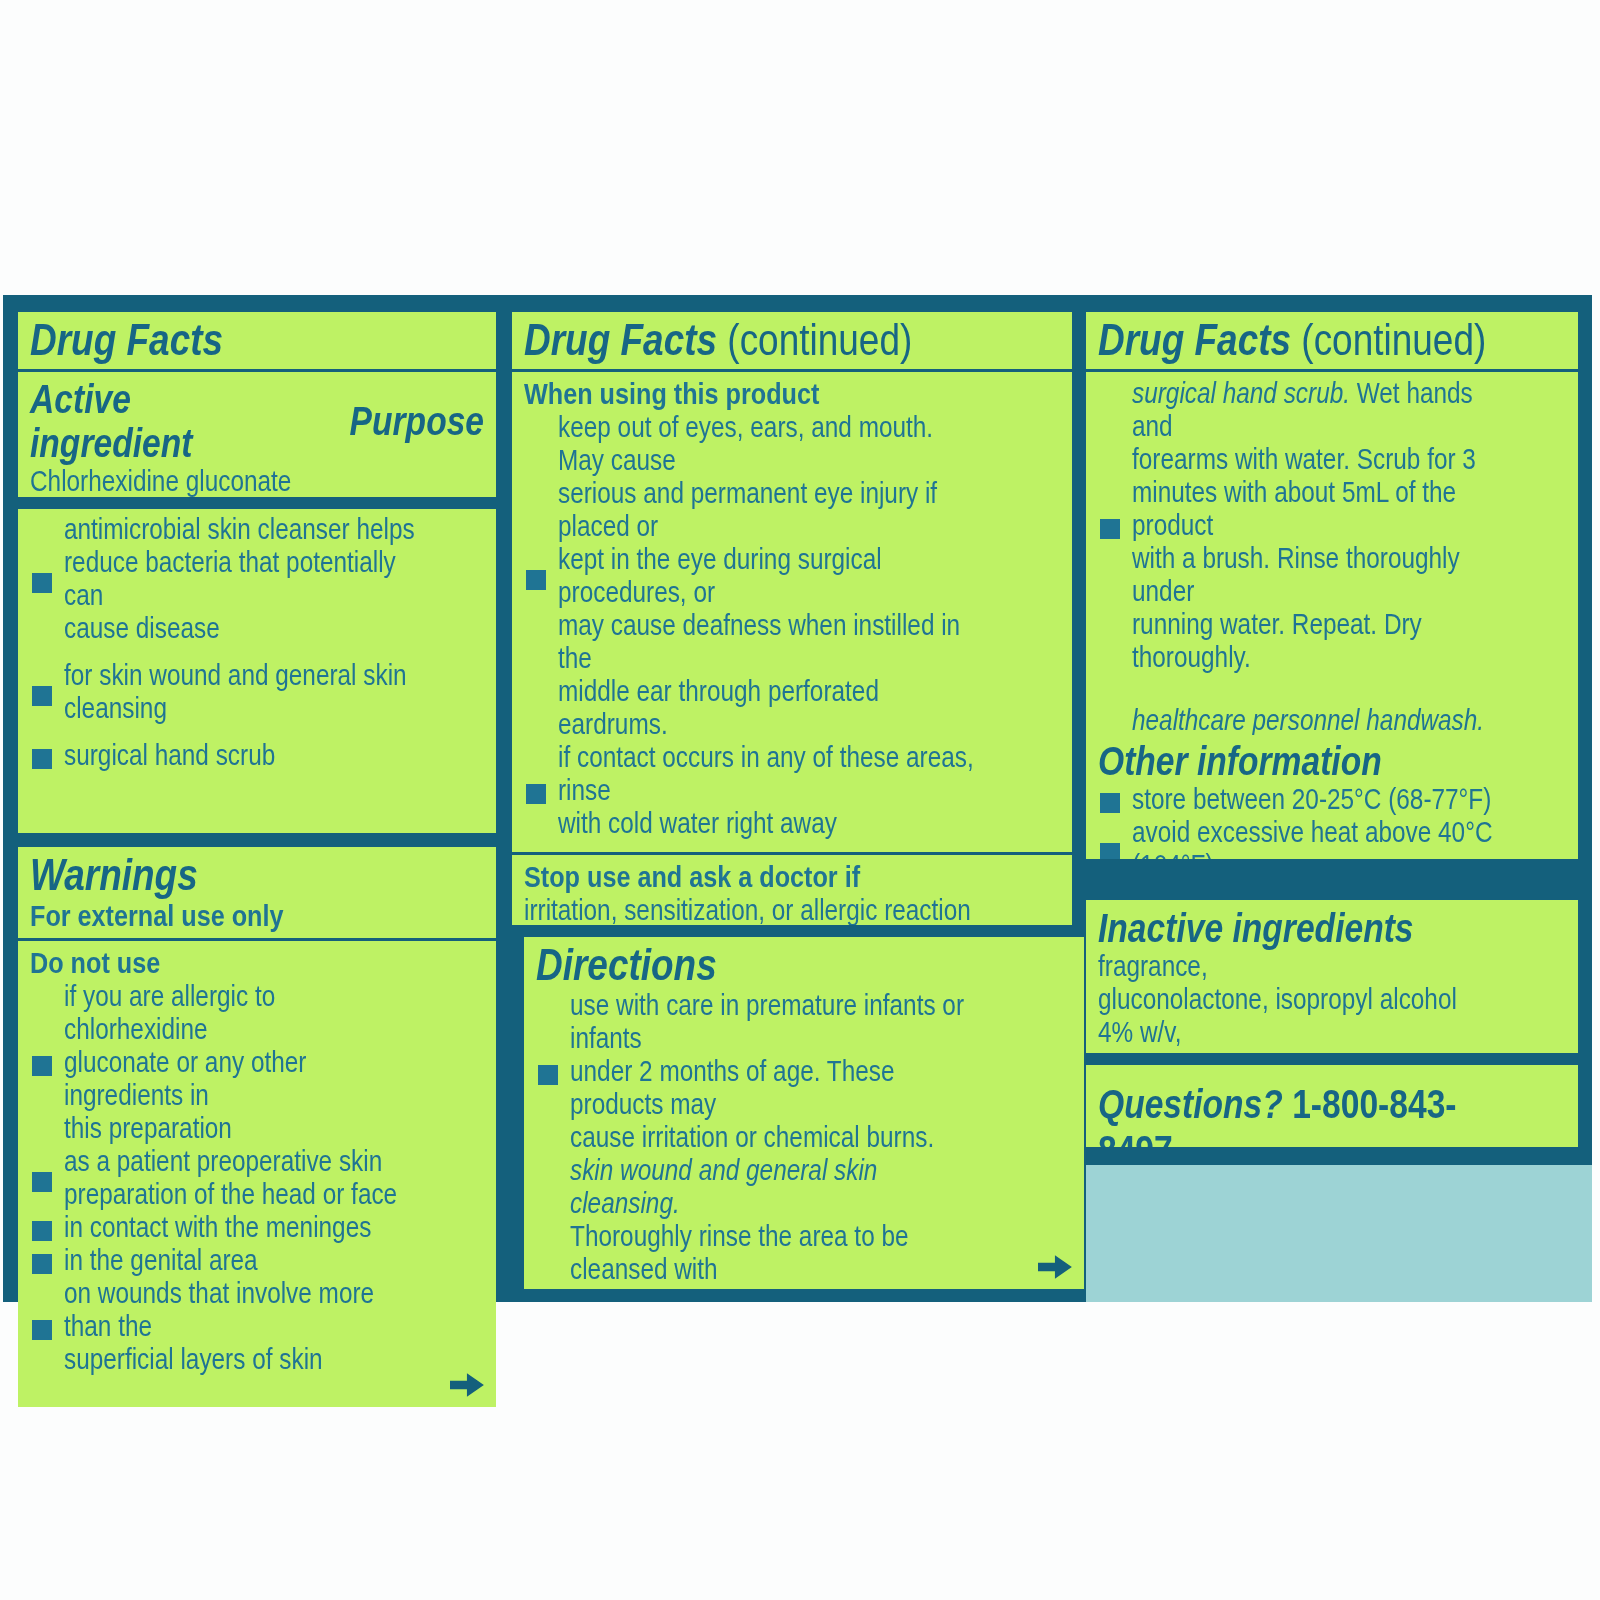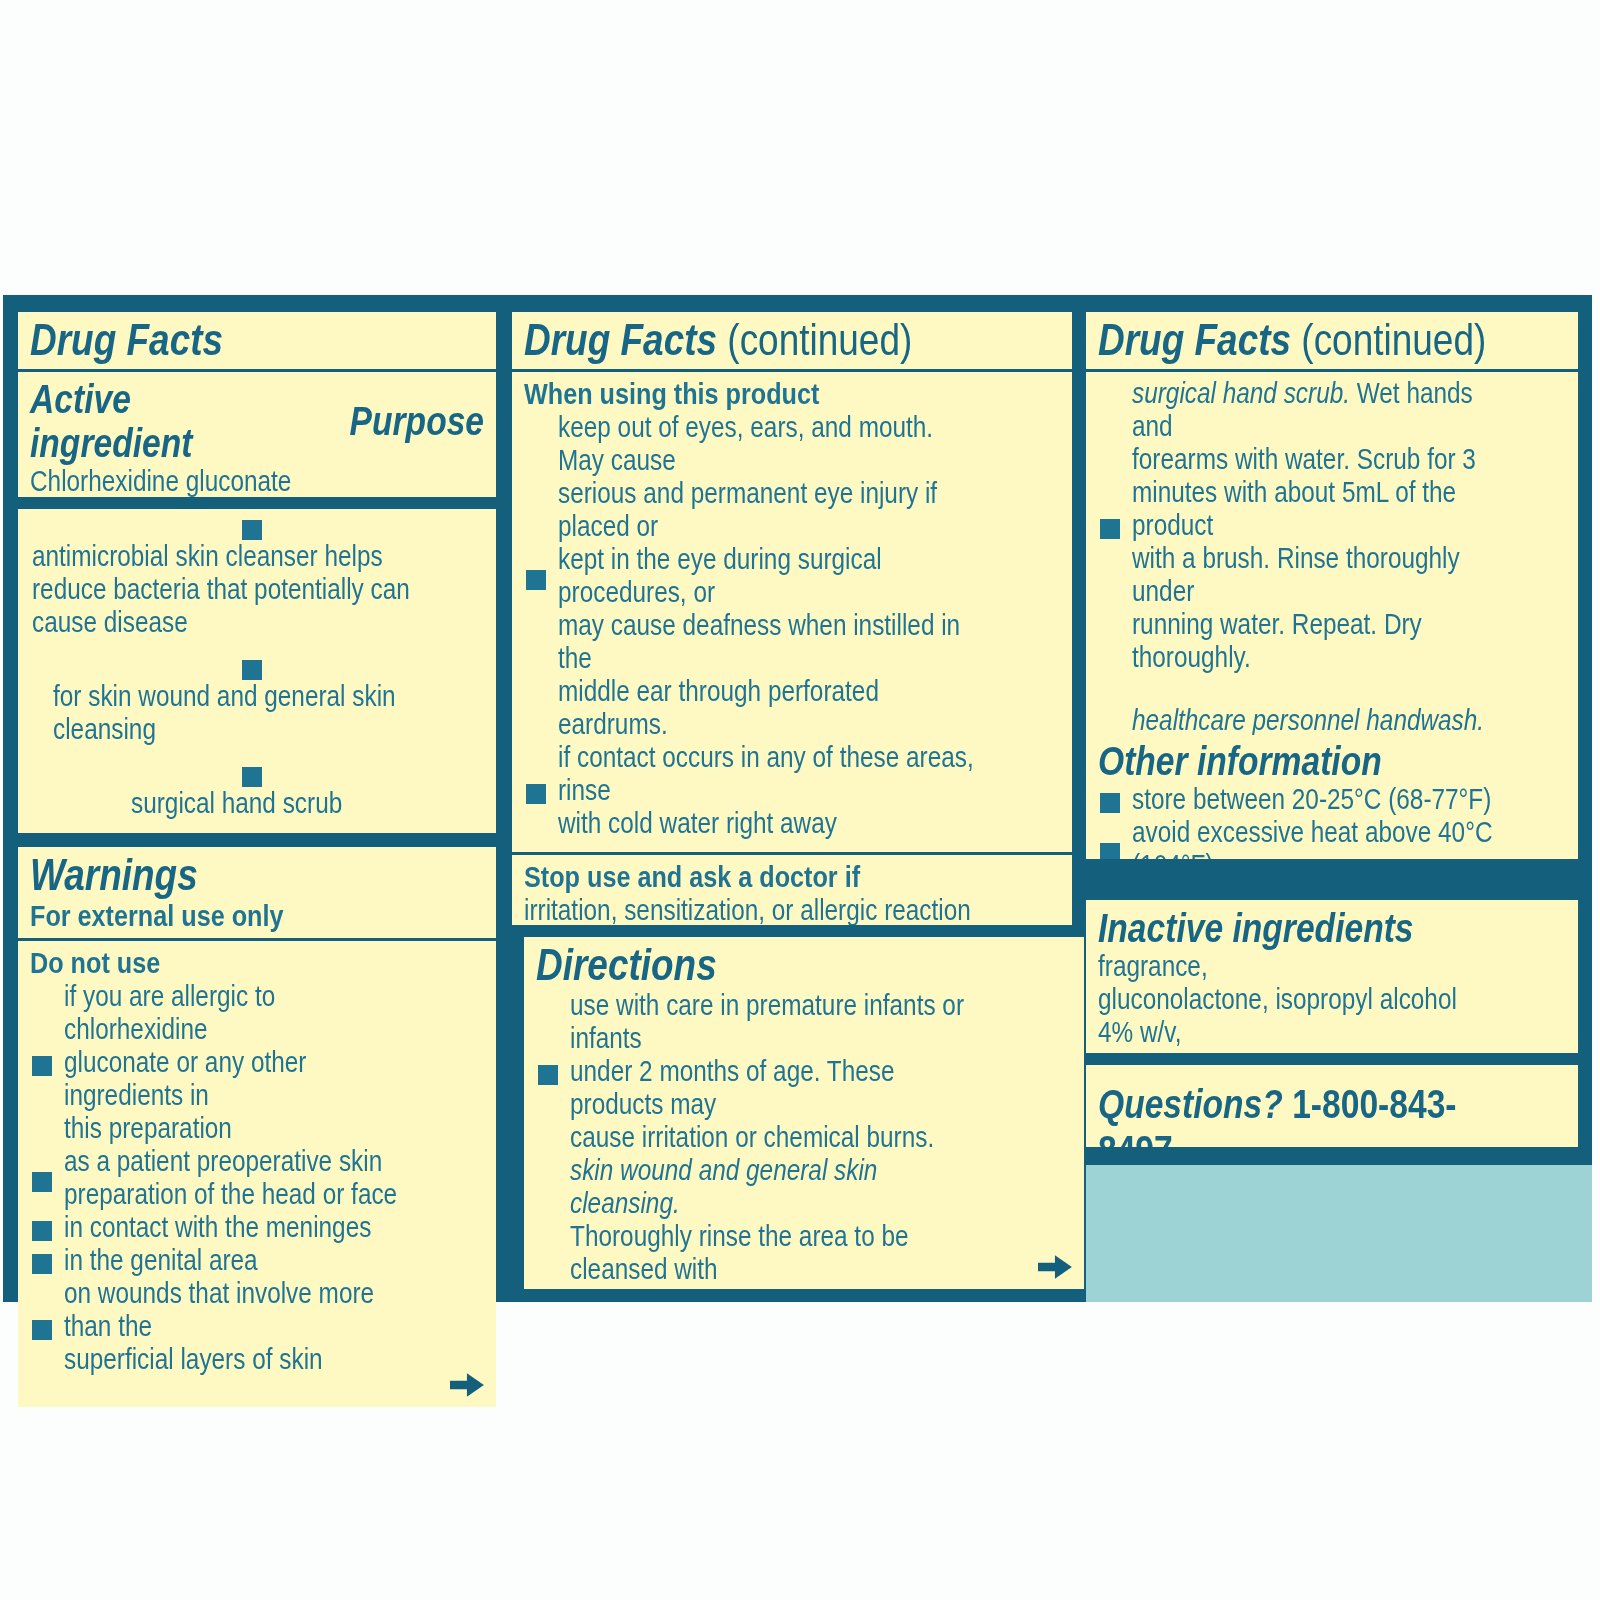--- a/index.html
+++ b/index.html
@@ -3,35 +3,35 @@
 <meta charset="utf-8">
 <style>
   html,body{margin:0;padding:0;}
   body{
     width:1600px;height:1600px;position:relative;
     background:#fcfdfd;
     font-family:"Liberation Sans",sans-serif;
     color:#1f7494;
   }
   .panel{position:absolute;left:3px;top:295px;width:1589px;height:1007px;background:#14607c;}
-  .box{position:absolute;background:#fef9c3;overflow:hidden;padding:4px 12px;box-sizing:border-box;}
+  .box{position:absolute;background:#bef264;overflow:hidden;padding:4px 12px;box-sizing:border-box;}
   
   .cx{display:inline-block;transform:scaleX(0.84);transform-origin:0 0;white-space:pre-line;}
   .cx-r{display:inline-block;transform:scaleX(0.84);transform-origin:100% 0;white-space:pre-line;}
   .t-big{font-size:44px;line-height:48px;font-weight:bold;font-style:italic;color:#176685;}
   .t-suffix{font-weight:normal;font-style:normal;}
   .t-med{font-size:40px;line-height:44px;font-weight:bold;font-style:italic;color:#176685;}
   .h-ing{font-size:40px;line-height:44px;font-weight:bold;font-style:italic;color:#176685;}
   .subhead{font-size:30px;line-height:34px;font-weight:bold;}
   .txt{font-size:29px;line-height:33px;}
   .italic-lead{font-style:italic;}
   .rule{height:3px;background:#14607c;margin:5px -12px;}
   .brow{display:flex;align-items:center;}
   .sq{flex:0 0 auto;width:20px;height:20px;background:#1f7494;margin:7px 12px 0 2px;}
-  .mb14{margin-bottom:14px;flex-direction:column;}
+  .mb14{margin-bottom:14px;}
   .mb30{margin-bottom:30px;}
   .heading-row{display:flex;justify-content:space-between;align-items:center;margin-top:2px;}
   .arrow{position:absolute;right:10px;bottom:8px;line-height:0;}
   .aqua{position:absolute;background:#9dd3d5;}
   .questions-line{margin-top:12px;}
   .q-label{font-size:40px;line-height:46px;font-weight:bold;font-style:italic;color:#176685;}
   .q-phone{font-size:40px;line-height:46px;font-weight:bold;font-style:normal;color:#176685;}
   .ing-title{font-size:40px;line-height:44px;font-weight:bold;font-style:italic;color:#176685;}
 </style>
 </head>

